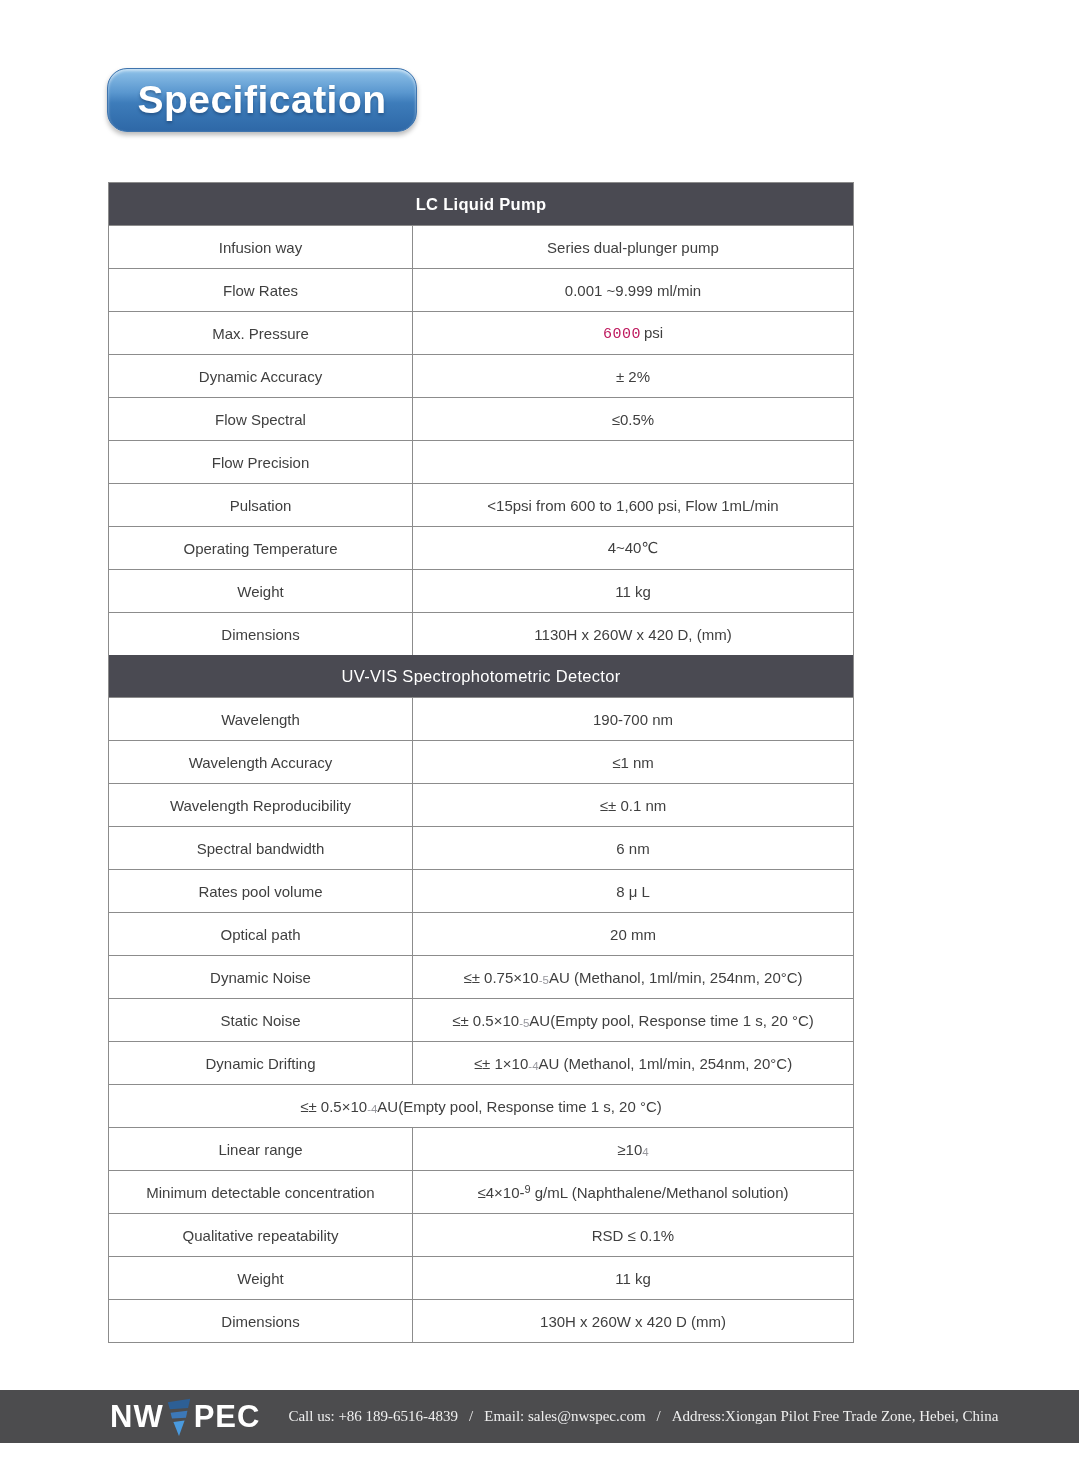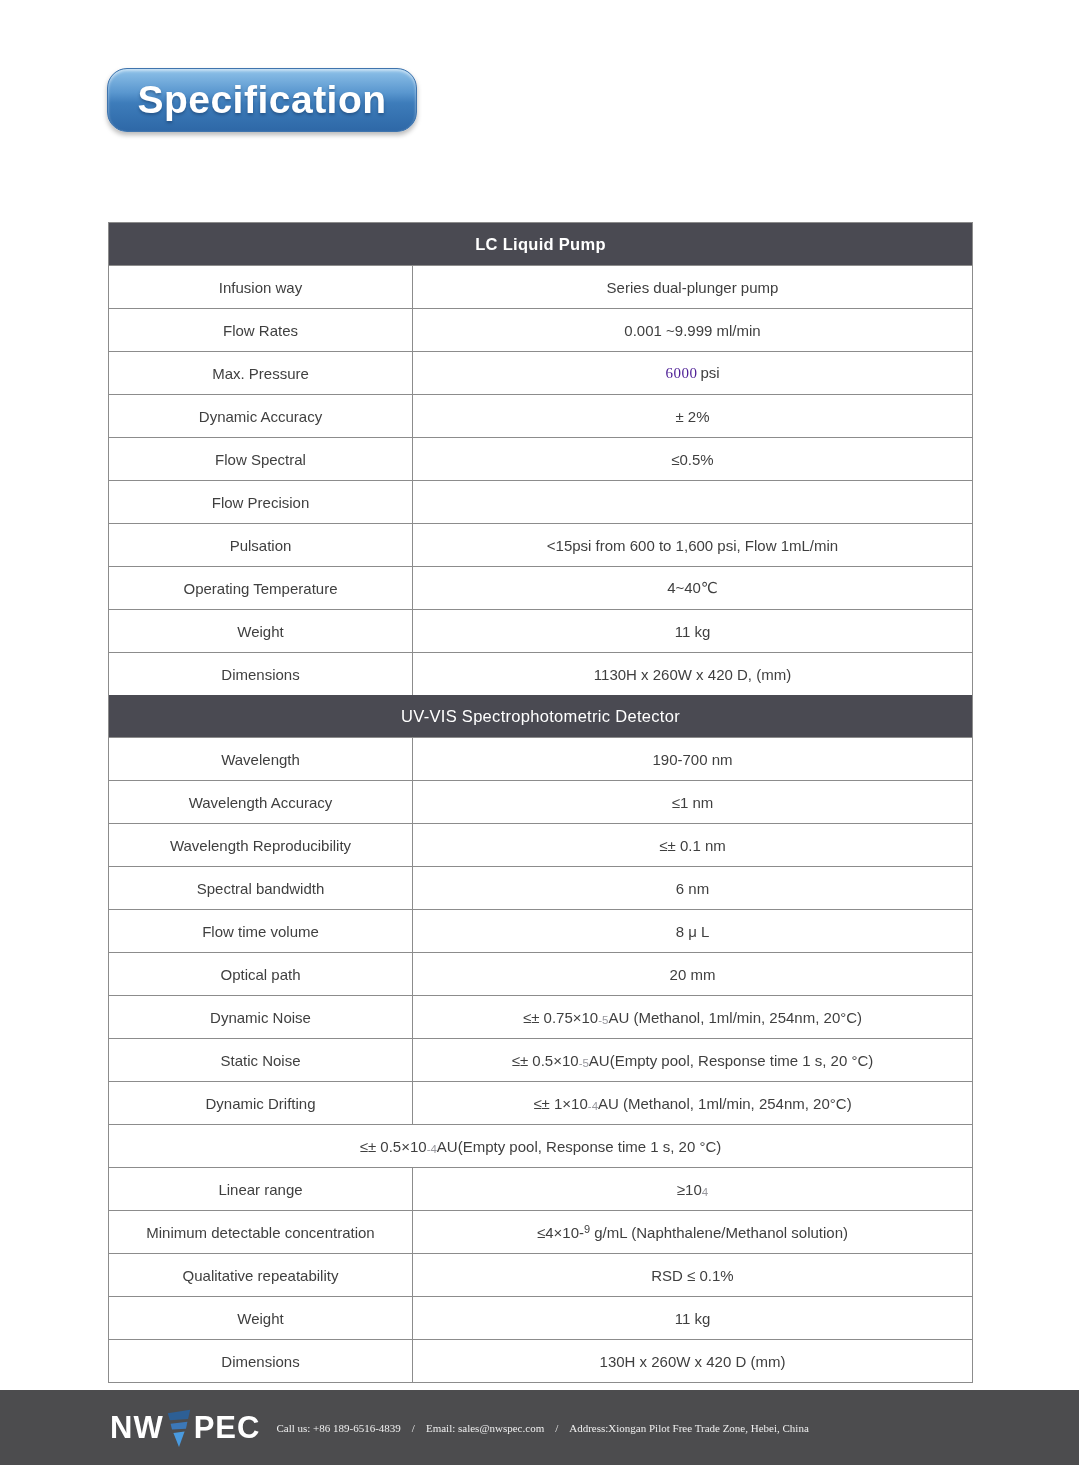--- a/index.html
+++ b/index.html
@@ -21,25 +21,24 @@
     box-shadow:0 3px 5px rgba(0,0,0,.28), inset 0 2px 3px rgba(255,255,255,.55);
     display:flex; align-items:center; justify-content:center;
   }
   .banner-text {
     color:#ffffff; font-weight:bold; font-size:39px; letter-spacing:.5px;
     text-shadow:0 2px 3px rgba(18,48,88,.45);
   }
 
   
   .spec-table {
-    position:absolute; left:108px; top:182px; width:865px;
+    position:absolute; left:108px; top:182px; width:746px;
     border:1px solid #8c8c8c;
     box-sizing:border-box;
     background:#fff;
-    margin-top:40px;
   }
   .section-header {
     height:42px; background:#4a4a52; color:#ffffff;
     display:flex; align-items:center; justify-content:center;
     font-size:16.5px; letter-spacing:.3px;
   }
   .spec-table .section-header:first-child { font-weight:bold; }
   .spec-row {
     display:flex; height:42px;
     border-top:1px solid #8c8c8c;
@@ -52,43 +51,43 @@
     color:#3f3f3f; font-size:15px; text-align:left;
   }
   .spec-row .cell-value {
     flex:1;
     display:flex; align-items:center; justify-content:center;
     color:#3f3f3f; font-size:15px; text-align:right;
   }
   .seg-sub { font-size:11.5px; color:#97979d; vertical-align:-1px; }
   .seg-sup { font-size:11px; vertical-align:5px; }
   .seg-light {
-    color:#4c1d95; font-family:Liberation Serif, serif;
+    color:#be185d; font-family:Liberation Mono, monospace;
     font-weight:400; letter-spacing:.5px;
   }
 
   
   .footer {
     position:absolute; left:0; top:1390px;
-    width:1079px; height:75px;
+    width:1079px; height:53px;
     background:#4c4c4e;
     display:flex; align-items:center;
   }
   .logo {
     margin-left:110px;
     display:flex; align-items:center;
     color:#ffffff; font-weight:bold; font-size:31px; letter-spacing:1px;
     line-height:1;
   }
   .logo-icon { width:28px; height:44px; margin:0 1px; display:block; }
   .contact {
-    margin-left:16px;
+    margin-left:28px;
     color:#efefef;
     font-family:"Liberation Serif","DejaVu Serif",serif;
-    font-size:11px;
+    font-size:15px;
     white-space:nowrap;
   }
   .contact .sep { margin:0 11px; }
 </style>
 </head>
 <body>
 
 <div class="banner">
   <span class="banner-text">Specification</span>
 </div>
@@ -171,21 +170,21 @@
         <span><span>≤± 0.1 nm</span></span>
       </div>
     </div>
     <div class="spec-row">
       <div class="cell-label">Spectral bandwidth</div>
       <div class="cell-value">
         <span><span>6 nm</span></span>
       </div>
     </div>
     <div class="spec-row">
-      <div class="cell-label">Flow time volume</div>
+      <div class="cell-label">Rates pool volume</div>
       <div class="cell-value">
         <span><span>8 μ L</span></span>
       </div>
     </div>
     <div class="spec-row">
       <div class="cell-label">Optical path</div>
       <div class="cell-value">
         <span><span>20 mm</span></span>
       </div>
     </div>

